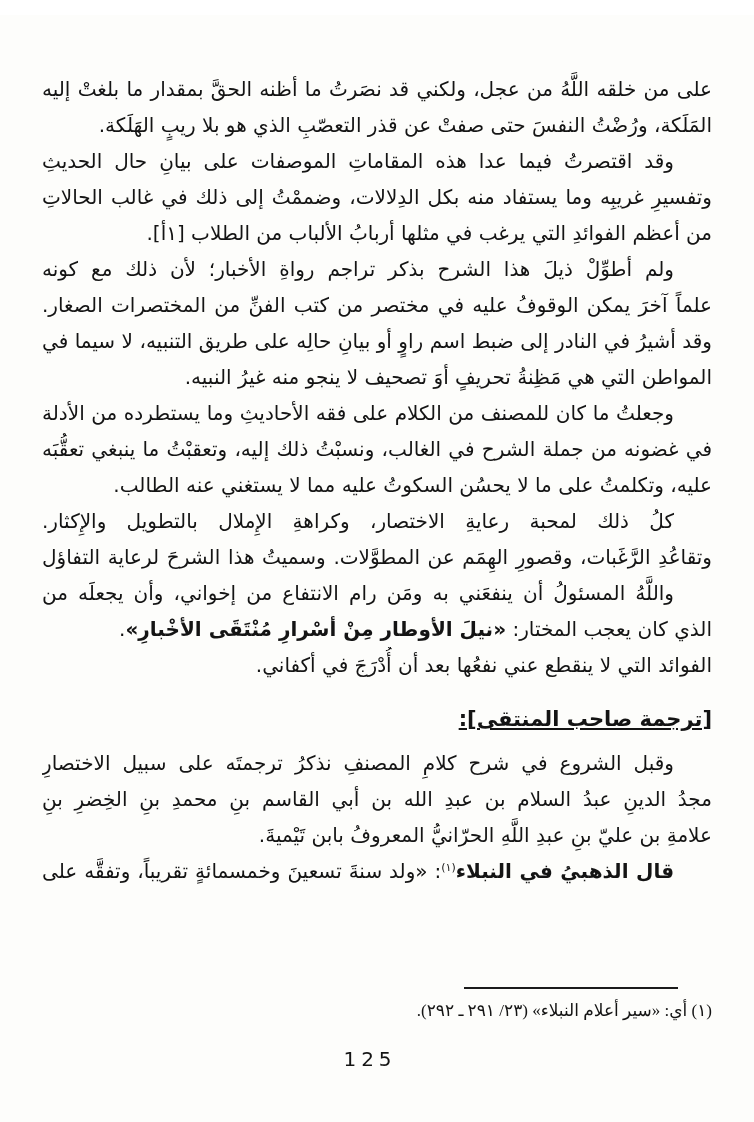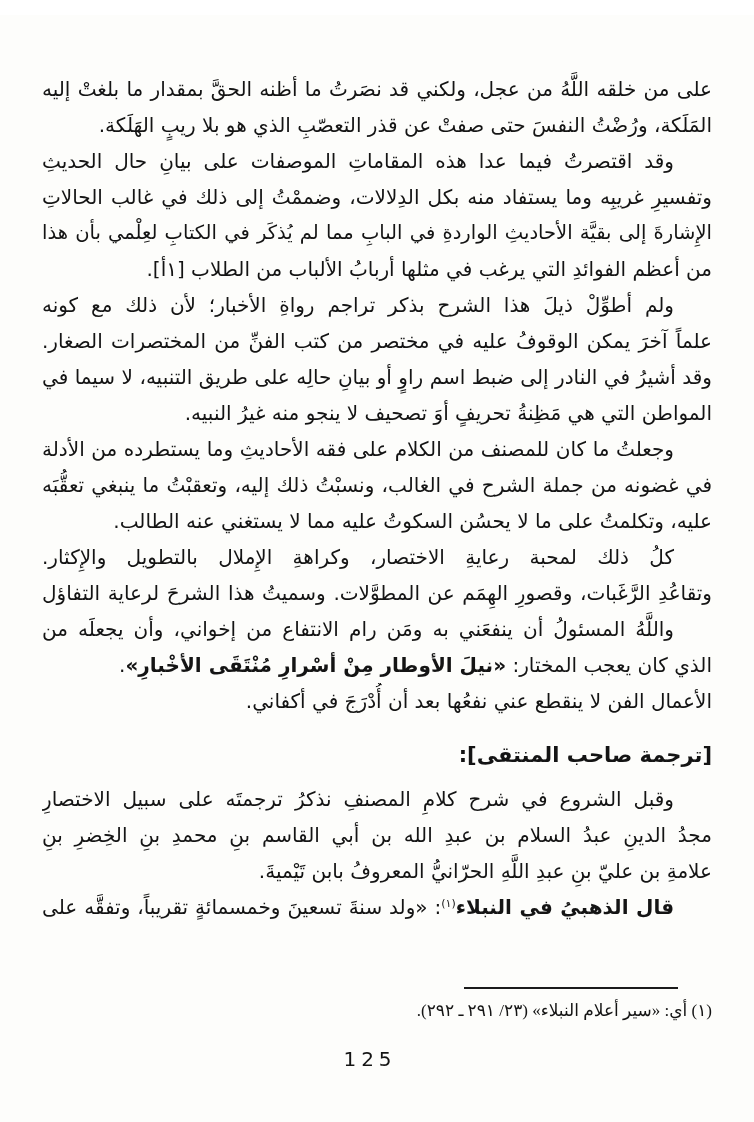--- a/index.html
+++ b/index.html
@@ -38,20 +38,21 @@
   }
   .heading {
     direction: rtl;
     text-align: right;
     font-size: 21px;
     font-weight: bold;
     line-height: 36px;
     height: 36px;
     margin-top: 18px;
     margin-bottom: 8px;
+    text-decoration: underline;
   }
   .footnote-area {
     position: absolute;
     top: 972px;
     right: 42px;
     width: 670px;
     direction: rtl;
   }
   .fn-sep {
     width: 214px;
@@ -78,34 +79,33 @@
 </style>
 </head>
 <body>
 
 <div class="page">
   <div class="text-block">
       <div class="line"><span>على من خلقه اللَّهُ من عجل، ولكني قد نصَرتُ ما أظنه الحقَّ بمقدار ما بلغتْ إليه</span></div>
       <div class="line end"><span>المَلَكة، ورُضْتُ النفسَ حتى صفتْ عن قذر التعصّبِ الذي هو بلا ريبٍ الهَلَكة.</span></div>
       <div class="line indent"><span>وقد اقتصرتُ فيما عدا هذه المقاماتِ الموصفات على بيانِ حال الحديثِ</span></div>
       <div class="line"><span>وتفسيرِ غريبِه وما يستفاد منه بكل الدِلالات، وضممْتُ إلى ذلك في غالب الحالاتِ</span></div>
-      <div class="line" style="font-size: 19.5px;"><span>الإِشارةَ إلى بقيَّة الأحاديثِ الواردةِ في البابِ مما لم يُذكَر في الكتابِ لعِلْمي بأن هذا</span></div>
       <div class="line end"><span>من أعظم الفوائدِ التي يرغب في مثلها أربابُ الألباب من الطلاب [١أ].</span></div>
       <div class="line indent"><span>ولم أطوِّلْ ذيلَ هذا الشرح بذكر تراجم رواةِ الأخبار؛ لأن ذلك مع كونه</span></div>
       <div class="line"><span>علماً آخرَ يمكن الوقوفُ عليه في مختصر من كتب الفنِّ من المختصرات الصغار.</span></div>
       <div class="line"><span>وقد أشيرُ في النادر إلى ضبط اسم راوٍ أو بيانِ حالِه على طريق التنبيه، لا سيما في</span></div>
       <div class="line end"><span>المواطن التي هي مَظِنةُ تحريفٍ أوَ تصحيف لا ينجو منه غيرُ النبيه.</span></div>
       <div class="line indent"><span>وجعلتُ ما كان للمصنف من الكلام على فقه الأحاديثِ وما يستطرده من الأدلة</span></div>
       <div class="line"><span>في غضونه من جملة الشرح في الغالب، ونسبْتُ ذلك إليه، وتعقبْتُ ما ينبغي تعقُّبَه</span></div>
       <div class="line end"><span>عليه، وتكلمتُ على ما لا يحسُن السكوتُ عليه مما لا يستغني عنه الطالب.</span></div>
       <div class="line indent"><span>كلُ ذلك لمحبة رعايةِ الاختصار، وكراهةِ الإِملال بالتطويل والإِكثار.</span></div>
       <div class="line"><span>وتقاعُدِ الرَّغَبات، وقصورِ الهِمَم عن المطوَّلات. وسميتُ هذا الشرحَ لرعاية التفاؤل</span></div>
       <div class="line indent"><span>واللَّهُ المسئولُ أن ينفعَني به ومَن رام الانتفاع من إخواني، وأن يجعلَه من</span></div>
       <div class="line end"><span>الذي كان يعجب المختار: </span><span class="bold">«نيلَ الأوطار مِنْ أسْرارِ مُنْتَقَى الأخْبارِ»</span><span>.</span></div>
-      <div class="line end"><span>الأعمال الفن لا ينقطع عني نفعُها بعد أن أُدْرَجَ في أكفاني.</span></div>
+      <div class="line end"><span>الفوائد التي لا ينقطع عني نفعُها بعد أن أُدْرَجَ في أكفاني.</span></div>
       <div class="heading">[ترجمة صاحب المنتقى]:</div>
       <div class="line indent"><span>وقبل الشروع في شرح كلامِ المصنفِ نذكرُ ترجمتَه على سبيل الاختصارِ</span></div>
       <div class="line"><span>مجدُ الدينِ عبدُ السلام بن عبدِ الله بن أبي القاسم بنِ محمدِ بنِ الخِضرِ بنِ</span></div>
       <div class="line end"><span>علامةِ بن عليّ بنِ عبدِ اللَّهِ الحرّانيُّ المعروفُ بابن تَيْميةَ.</span></div>
       <div class="line indent"><span class="bold">قال الذهبيُ في النبلاء</span><sup>(١)</sup><span>: «ولد سنةَ تسعينَ وخمسمائةٍ تقريباً، وتفقَّه على</span></div>
     </div>
   <div class="footnote-area">
     <div class="fn-sep"></div>
     <div class="fn-text">(١)  أي: «سير أعلام النبلاء» (٢٣/ ٢٩١ ـ ٢٩٢).</div>
   </div>

